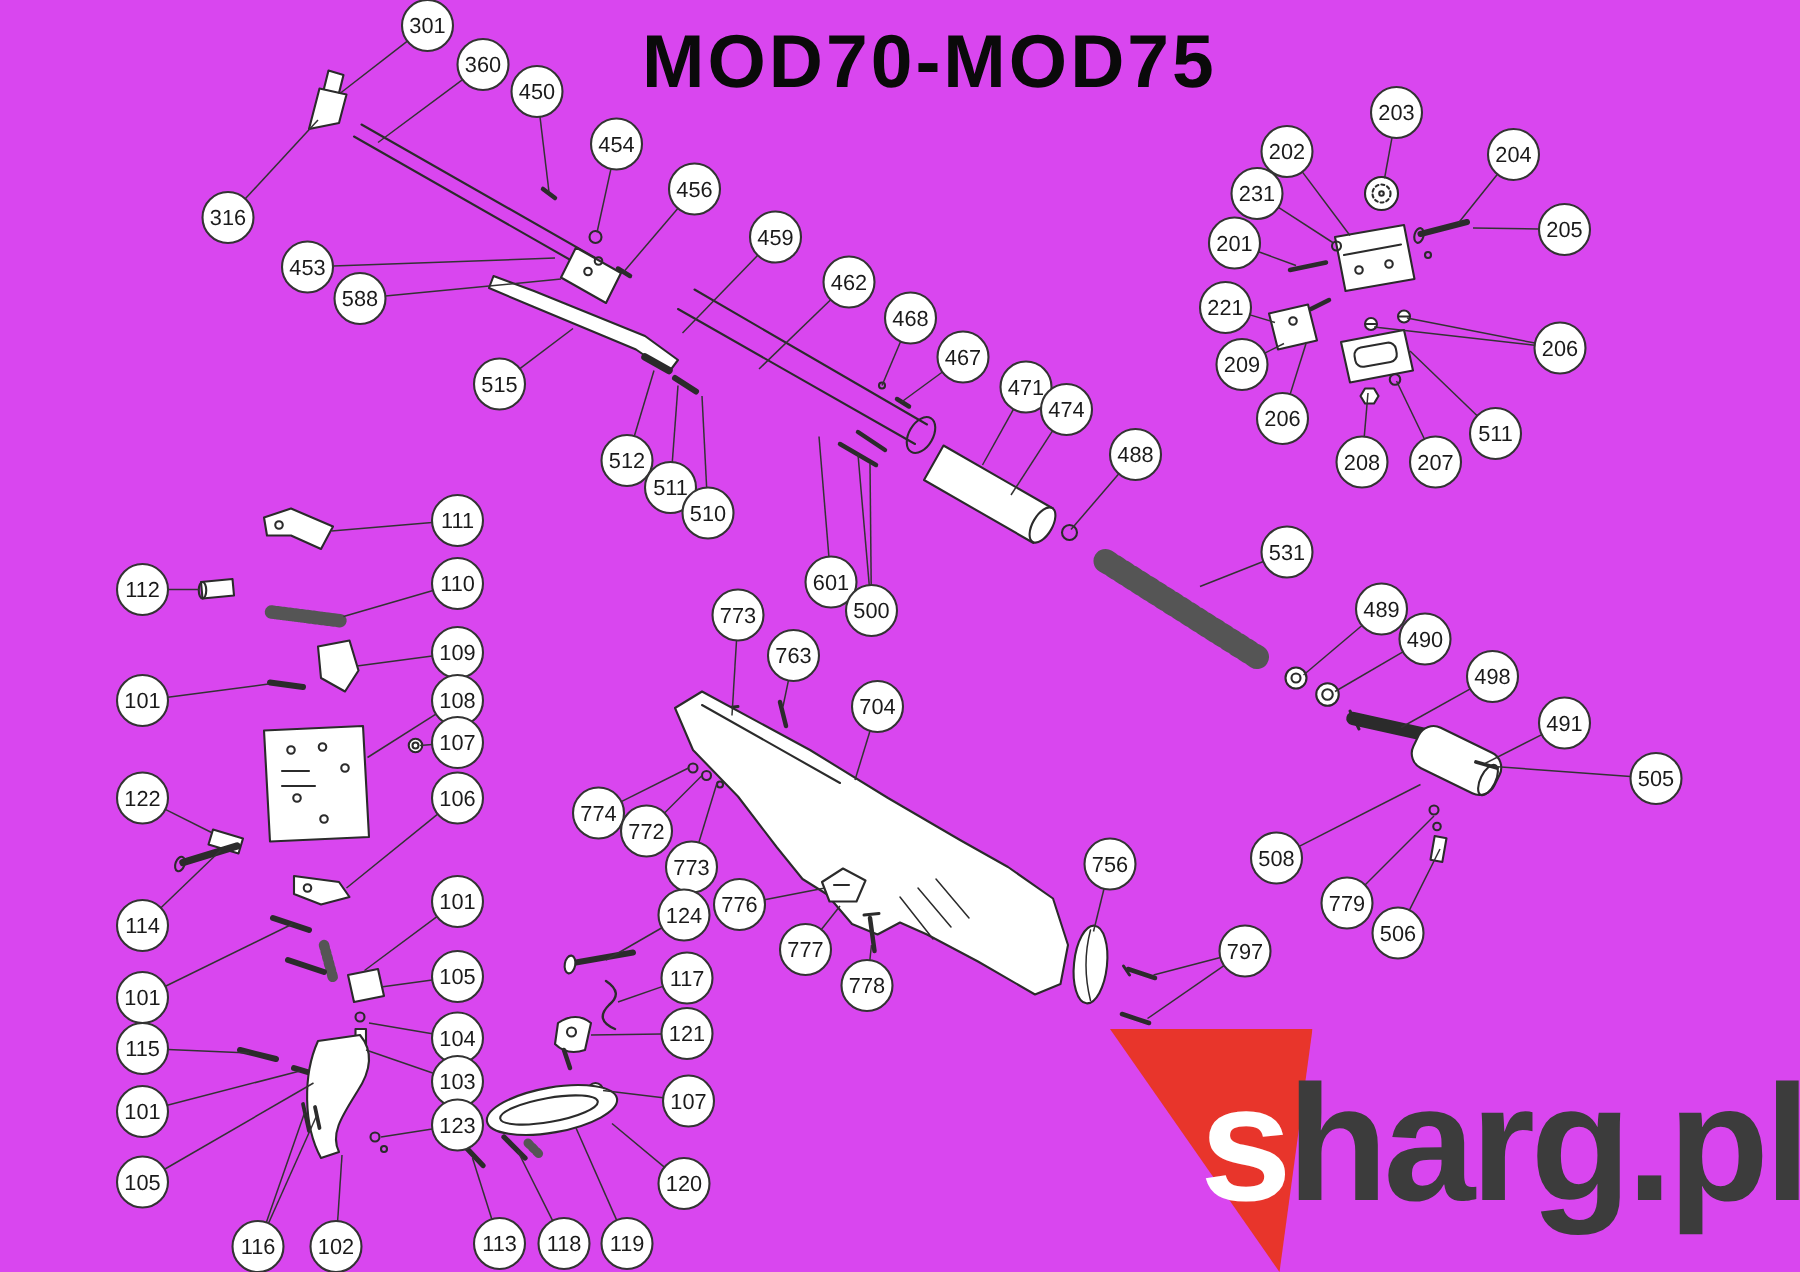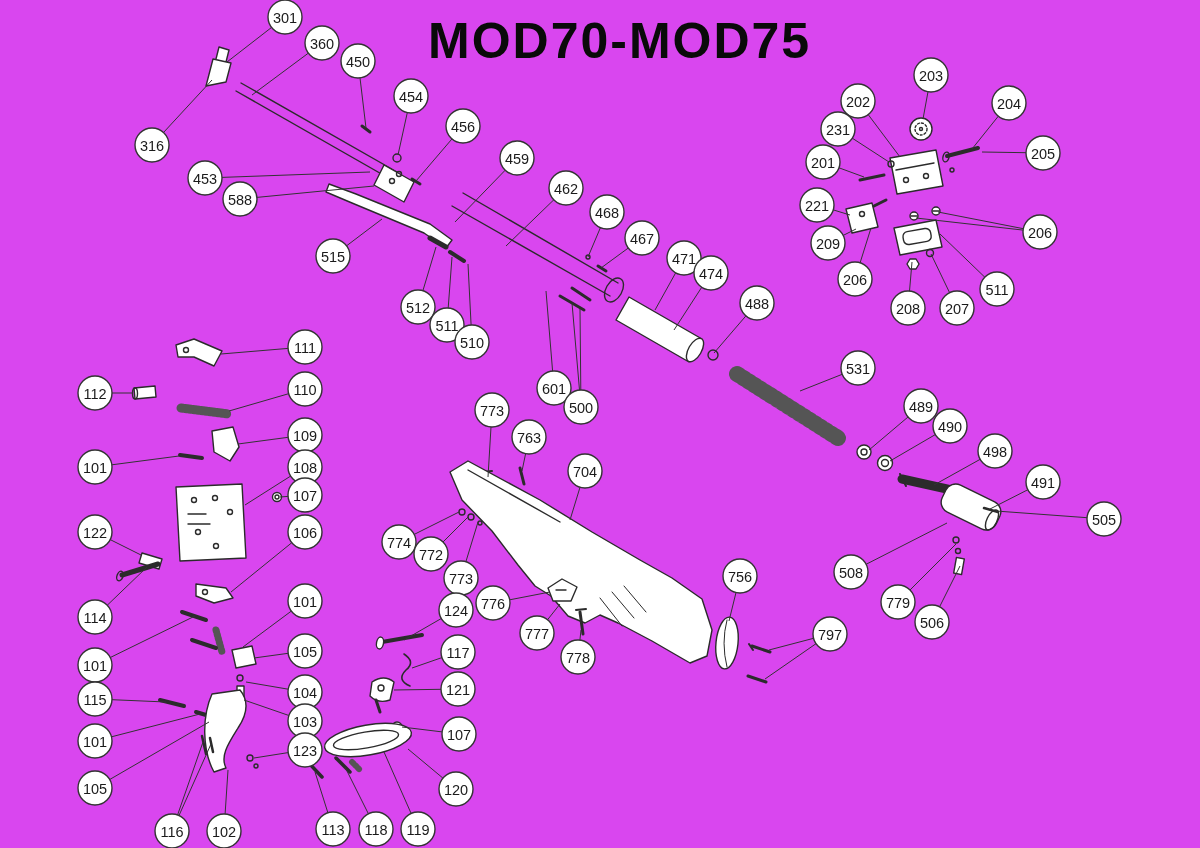--- a/index.html
+++ b/index.html
@@ -611,14 +611,20 @@
         </g>
         <g>
           <circle cx="830" cy="634" r="17"></circle>
           <text x="830" y="635">797</text>
         </g>
       </g>
   </svg>
 
   <div class="title">MOD70-MOD75</div>
 
+  <div class="logo">
+    <svg class="logo-tri" width="135" height="162" viewBox="0 0 135 162">
+      <polygon points="0,0 135,0 113,162" fill="#e8352b"></polygon>
+    </svg>
+    <div class="logo-text"><span class="logo-s">s</span><span class="logo-rest">harg.pl</span></div>
+  </div>
 
 </div>
 
 </body></html>

